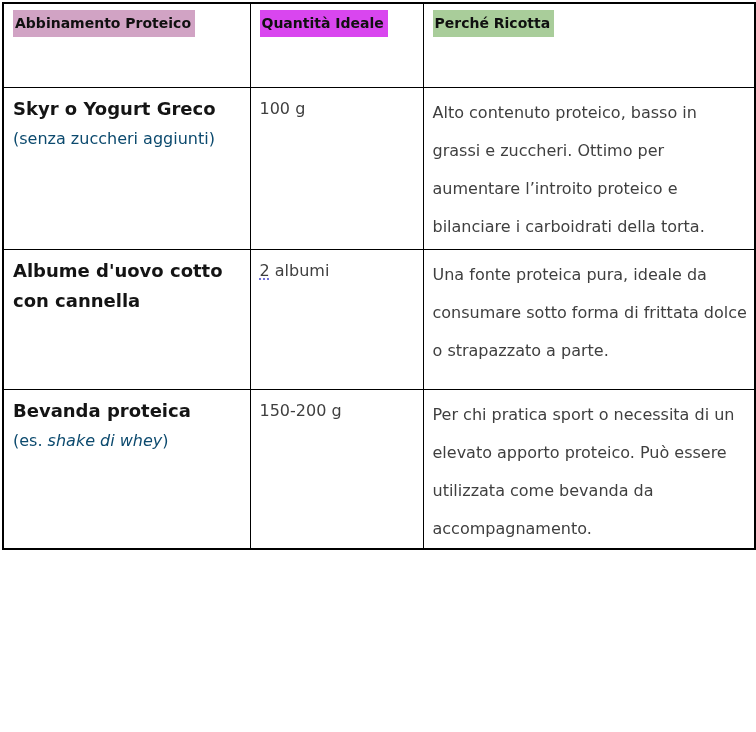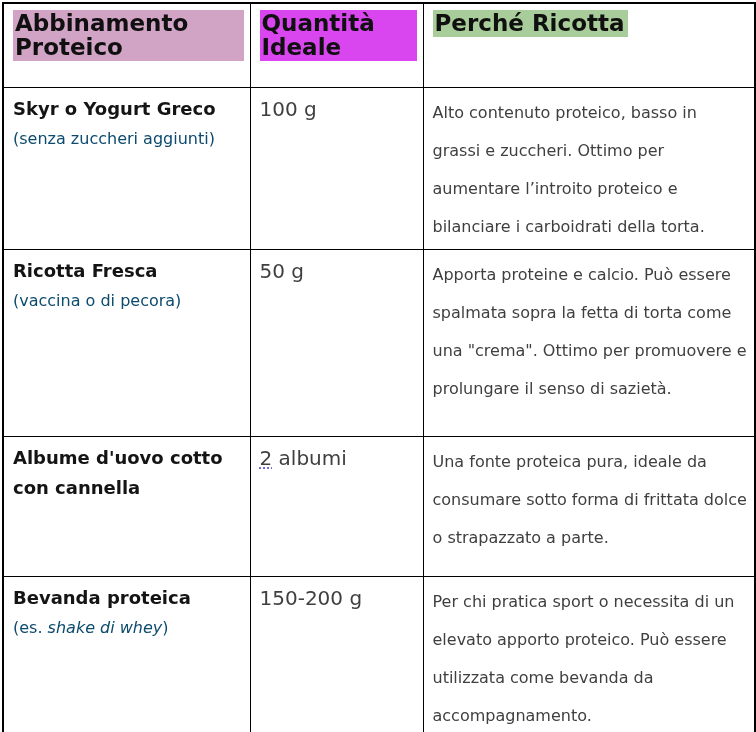--- a/index.html
+++ b/index.html
@@ -19,21 +19,21 @@
     background: #fff;
   }
   td, th {
     border: 1px solid #000;
     vertical-align: top;
     text-align: left;
     padding: 6px 6px 0 9px;
     overflow: hidden;
   }
   th {
-    font-size: 23px;
+    font-size: 14px;
     font-weight: bold;
     color: #101010;
     line-height: 24px;
   }
   .hl {
     display: inline-block;
     padding: 1px 4px 2px 2px;
   }
   .food-title {
     font-size: 18px;
@@ -41,21 +41,21 @@
     color: #141414;
     line-height: 30px;
   }
   .food-note {
     font-size: 16px;
     font-weight: normal;
     color: #0c4a6e;
     line-height: 30px;
   }
   .qty {
-    font-size: 20px;
+    font-size: 16px;
     color: #3f3f3f;
     line-height: 30px;
   }
   .reason {
     font-size: 16px;
     color: #3f3f3f;
     line-height: 38px;
   }
   .spell-error {
     text-decoration-style: wavy;
@@ -97,28 +97,20 @@
 
   <tr style="height:162px;">
     <td>
       <div class="food-title"><span class="spell-error">Skyr</span><span> o Yogurt Greco</span></div>
       <div class="food-note">(senza zuccheri aggiunti)</div>
     </td>
     <td class="qty">100 g</td>
     <td class="reason">Alto contenuto proteico, basso in grassi e zuccheri. Ottimo per aumentare l’introito proteico e bilanciare i carboidrati della torta.</td>
   </tr>
 
-  <tr style="height:187px;">
-    <td>
-      <div class="food-title">Ricotta Fresca</div>
-      <div class="food-note">(vaccina o di pecora)</div>
-    </td>
-    <td class="qty">50 g</td>
-    <td class="reason">Apporta proteine e calcio. Può essere spalmata sopra la fetta di torta come una "crema". Ottimo per promuovere e prolungare il senso di sazietà.</td>
-  </tr>
 
   <tr style="height:140px;">
     <td>
       <div class="food-title">Albume d'uovo cotto con cannella</div>
     </td>
     <td class="qty"><span class="grammar-mark">2</span><span> albumi</span></td>
     <td class="reason">Una fonte proteica pura, ideale da consumare sotto forma di frittata dolce o strapazzato a parte.</td>
   </tr>
 
   <tr style="height:151px;">

